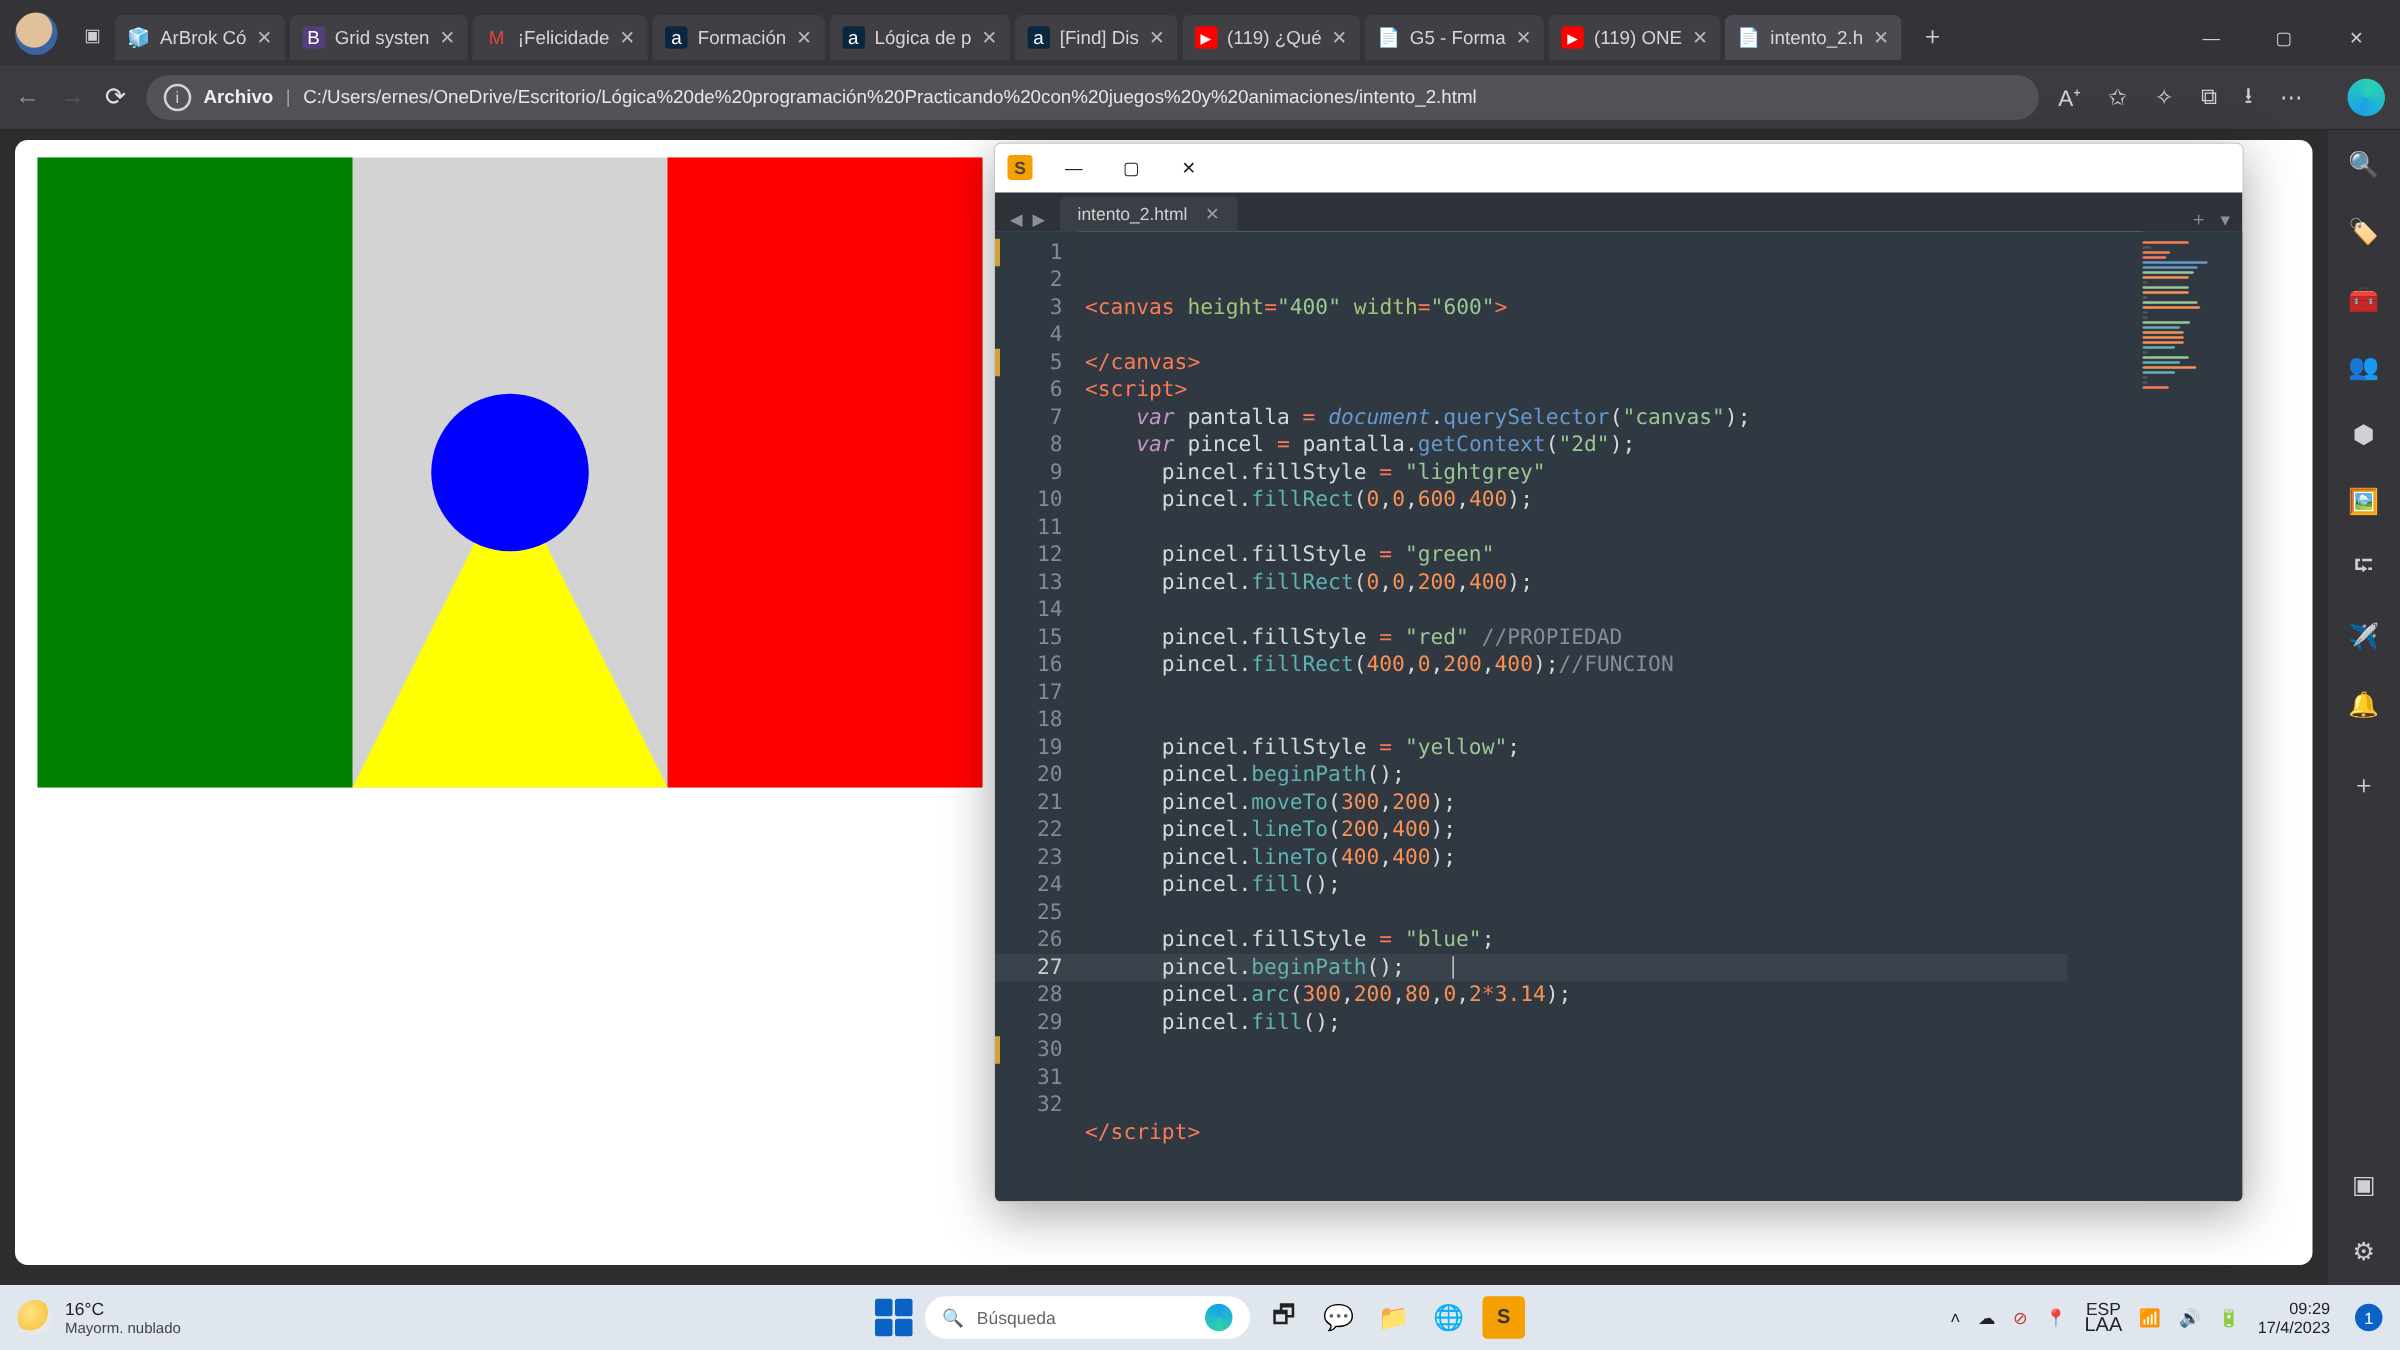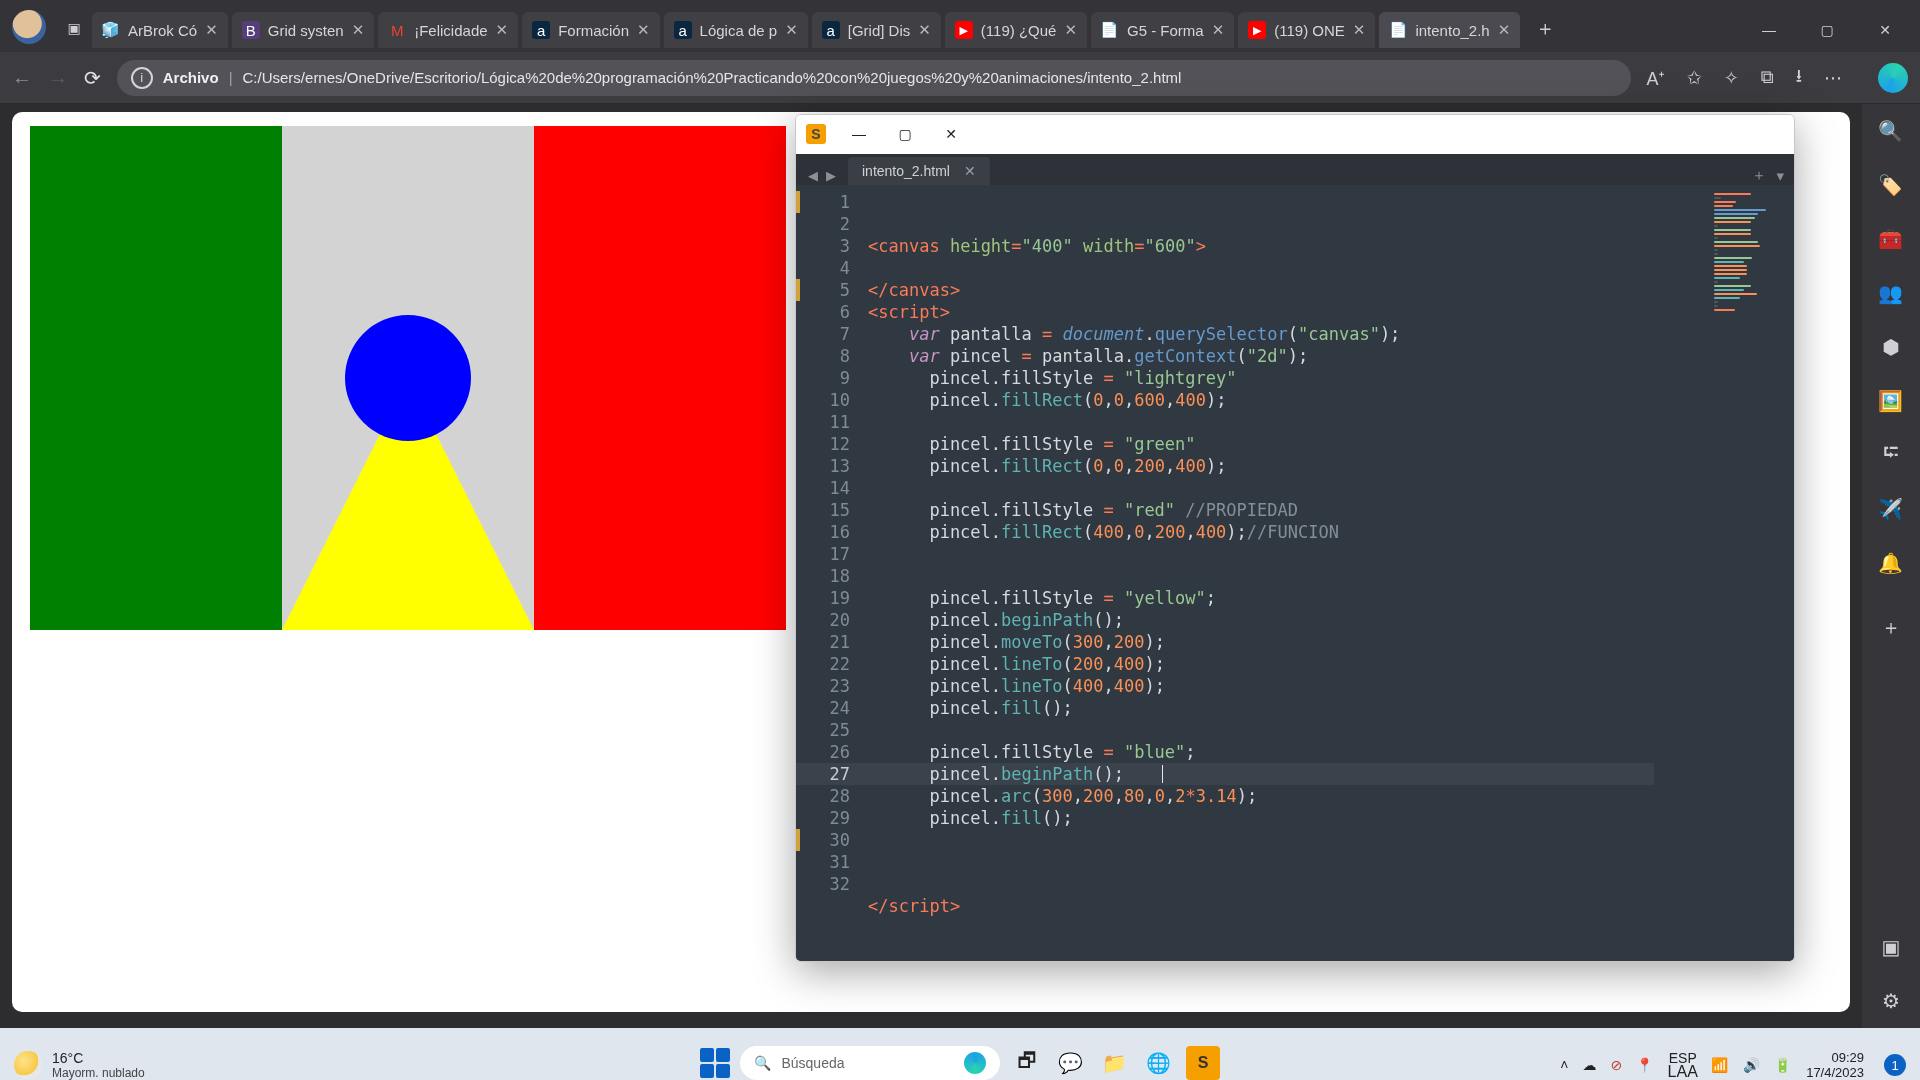--- a/index.html
+++ b/index.html
@@ -206,21 +206,21 @@
   position:absolute; right:0; top:104px; bottom:52px;
   width:58px; background:#35353a;
   display:flex; flex-direction:column; align-items:center;
   padding:14px 0; gap:28px; color:#cfcfd4; font-size:20px;
 }
 .edge-sidebar .it{width:26px;height:26px;display:flex;align-items:center;justify-content:center;}
 
 
 .taskbar{
   position:absolute;left:0;right:0;bottom:0;height:52px;
-  background:#dfe6ee;display:flex;align-items:flex-end;padding:0 14px;gap:10px;font-size:14px;color:#222;
+  background:#dfe6ee;display:flex;align-items:center;padding:0 14px;gap:10px;font-size:14px;color:#222;
 }
 .taskbar .weather{display:flex;align-items:center;gap:10px;}
 .taskbar .wicon{width:28px;height:28px;border-radius:50%;background:radial-gradient(circle at 35% 35%,#ffe28a,#f7c948 55%,#e8e8ea 58%);}
 .taskbar .center{position:absolute;left:50%;transform:translateX(-50%);display:flex;align-items:center;gap:10px;}
 .taskbar .start{width:30px;height:30px;display:grid;grid-template-columns:1fr 1fr;grid-template-rows:1fr 1fr;gap:2px;}
 .taskbar .start span{background:#0a63c4;border-radius:2px;}
 .taskbar .search{display:flex;align-items:center;gap:10px;background:#fff;border-radius:18px;padding:6px 14px;width:260px;}
 .taskbar .tb-icon{width:34px;height:34px;display:flex;align-items:center;justify-content:center;border-radius:6px;font-size:20px;}
 .taskbar .tray{margin-left:auto;display:flex;align-items:center;gap:14px;}
 .taskbar .clock{display:flex;flex-direction:column;align-items:flex-end;font-size:13px;line-height:15px;}
@@ -253,21 +253,21 @@
     <span>Formación</span>
     <span class="close">✕</span>
   </div>
   <div class="tab">
     <span class="favicon" style="background:#0b2740;color:#fff;">a</span>
     <span>Lógica de p</span>
     <span class="close">✕</span>
   </div>
   <div class="tab">
     <span class="favicon" style="background:#0b2740;color:#fff;">a</span>
-    <span>[Grid] Dis</span>
+    <span>[Find] Dis</span>
     <span class="close">✕</span>
   </div>
   <div class="tab">
     <span class="favicon" style="background:#ff0000;color:#fff;font-size:11px;">▶</span>
     <span>(119) ¿Qué</span>
     <span class="close">✕</span>
   </div>
   <div class="tab">
     <span class="favicon">📄</span>
     <span>G5 - Forma</span>

